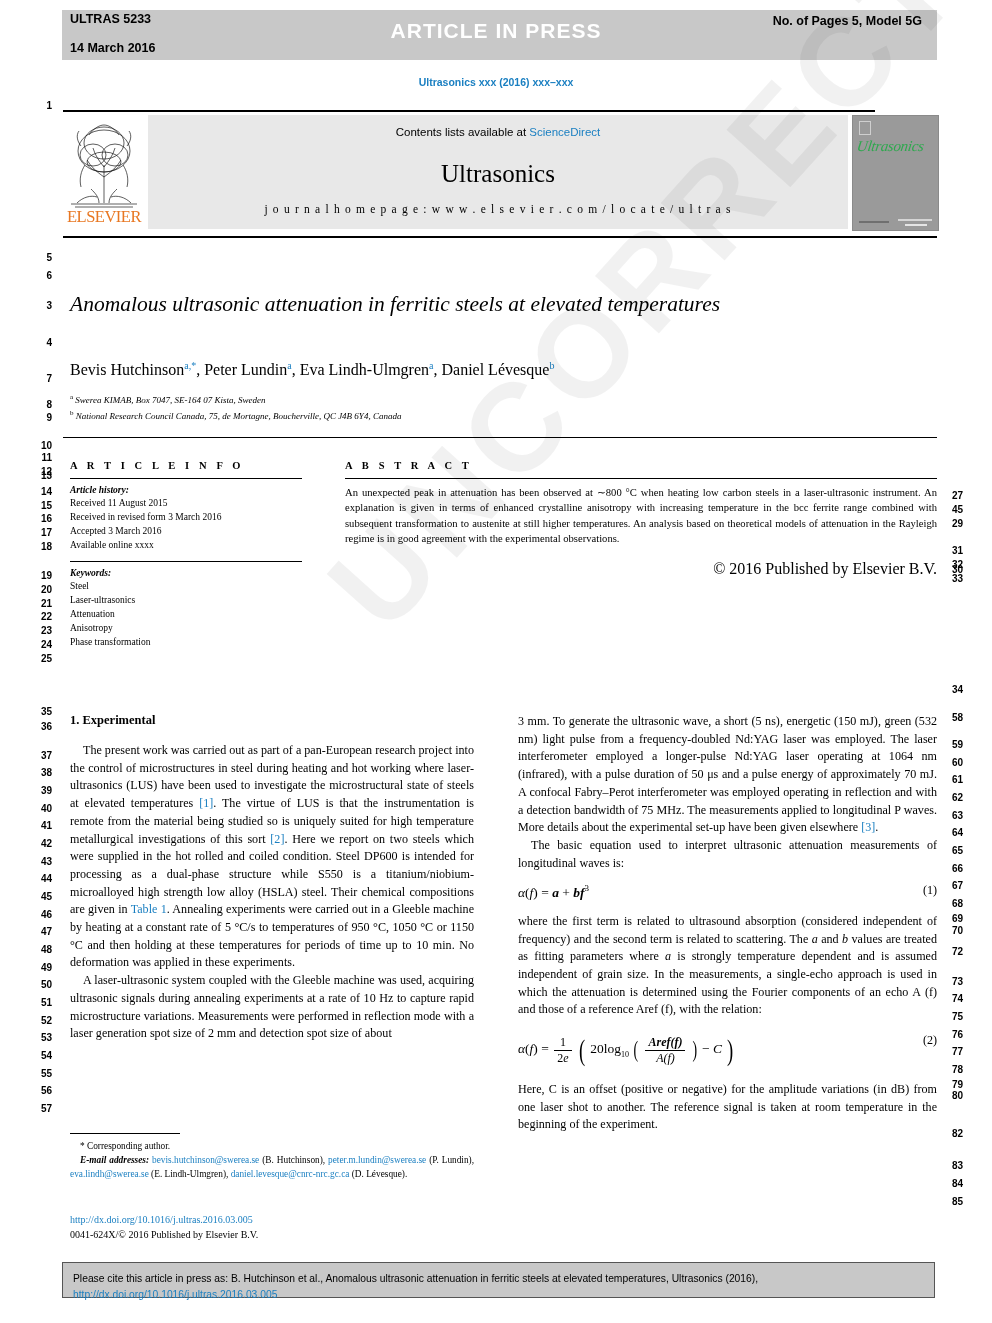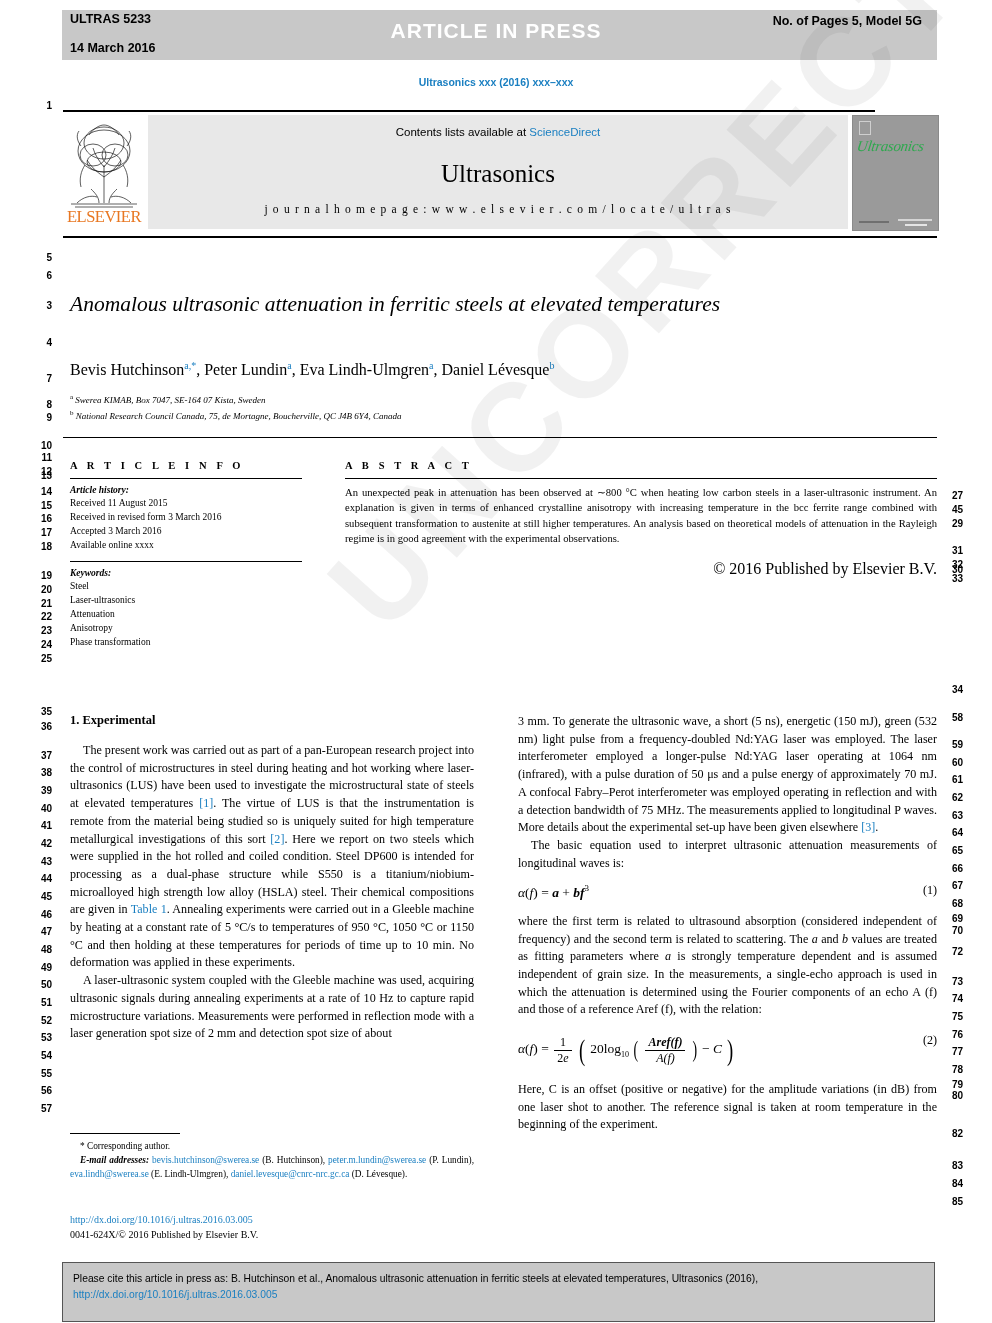--- a/index.html
+++ b/index.html
@@ -388,21 +388,21 @@
     font-size: 10px;
     line-height: 1.45;
     z-index: 3;
   }
 
   
   .cite-box {
     position: absolute;
     left: 62px; top: 1262px;
     width: 873px;
-    height: 60px;
+    height: 36px;
     background: #c8c8c8;
     border: 1px solid #555;
     box-sizing: border-box;
     z-index: 3;
   }
   .cite-text {
     position: absolute;
     left: 10px; top: 8px;
     width: 856px;
     font-family: "Liberation Sans", sans-serif;

